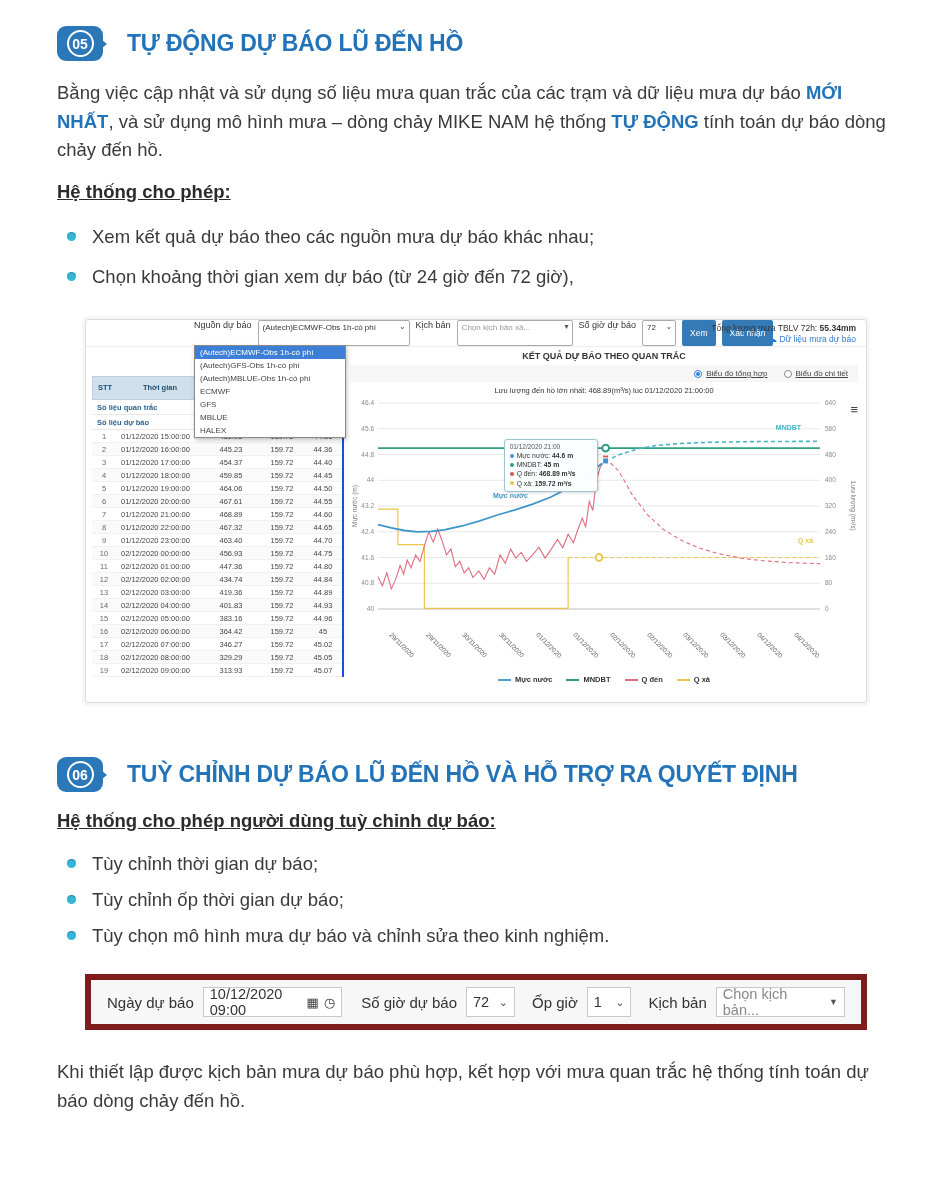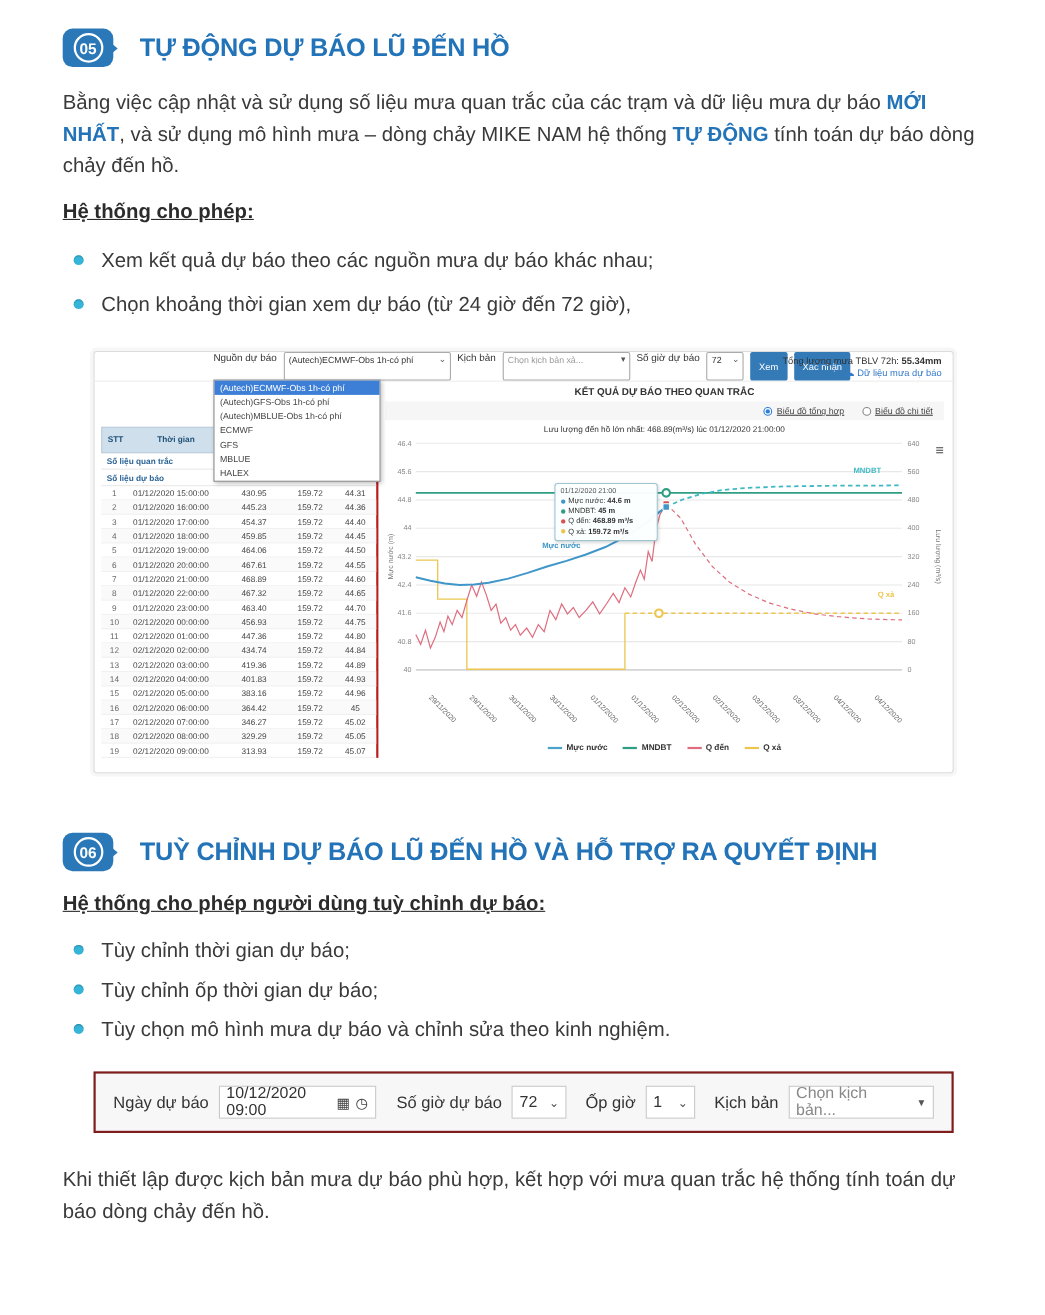--- a/index.html
+++ b/index.html
@@ -44,22 +44,22 @@
   .rain-info b { font-weight:bold; }
   .rain-link { color:#3579c8; margin-top:1px; display:block; }
 
   .dropdown { position:absolute; z-index:10; left:108px; top:25px; width:152px;
     background:#fff; border:1px solid #8a8a8a; box-shadow:1px 2px 4px rgba(0,0,0,.25);
     font-size:8px; color:#444; }
   .dropdown .opt { padding:2px 5px; white-space:nowrap; }
   .dropdown .opt.selected { background:#3d7fd6; color:#fff; }
 
   
-  .tbl { position:absolute; left:6px; top:68px; width:252px; font-size:7.5px;
-    border-right:2px solid #b91c1c; }
+  .tbl { position:absolute; left:6px; top:56px; width:252px; font-size:7.5px;
+    border-right:2px solid #1d4ed8; }
   .tr { display:grid; grid-template-columns:24px 86px 58px 44px 38px; align-items:center; }
   .thead { background:#cfe0ec; color:#1d4f76; font-weight:bold; height:24px;
     border:1px solid #bccedd; }
   .thead > div { text-align:center; line-height:1.1; }
   .trow { height:13px; border-bottom:1px solid #f1f1f1; color:#444; }
   .trow:nth-child(even) { background:#fafafa; }
   .trow .c-stt { text-align:center; color:#666; }
   .trow .c-time { padding-left:5px; }
   .trow .c-num { text-align:center; }
   .grp { display:flex; justify-content:space-between; align-items:center; height:15px;
@@ -94,21 +94,21 @@
     font-size:6.8px; color:#333; padding:3px 5px; z-index:5; }
   .tooltip .tt-time { font-size:6.5px; color:#555; margin-bottom:1px; }
   .tooltip .tt-row { display:flex; align-items:center; gap:3px; line-height:1.35; }
   .tt-dot { width:4px; height:4px; border-radius:50%; flex:0 0 auto; }
   .tooltip b { font-weight:bold; }
 
   
   .sec06 { margin-top:54px; }
   .bullets.tight li { padding:7px 0 7px 10px; }
   .formbar { margin:20px 0 0 28px; width:782px; height:56px; background:#f7f7f7;
-    border:2px solid #7f1d1d; display:flex; align-items:center; padding:0 16px; gap:9px;
+    border:6px solid #7f1d1d; display:flex; align-items:center; padding:0 16px; gap:9px;
     font-size:15px; color:#333; }
   .fb-label { white-space:nowrap; }
   .fb-input { width:186px; height:30px; background:#fff; border:1px solid #c9c9c9;
     display:flex; align-items:center; padding:0 6px; gap:5px; font-size:14.5px; }
   .fb-input .val { flex:1; }
   .fb-icon { color:#444; font-size:13px; }
   .fb-select { height:30px; background:#fff; border:1px solid #c9c9c9; display:flex;
     align-items:center; justify-content:space-between; padding:0 6px; font-size:14.5px; gap:6px; }
   .fb-select .arr { font-size:11px; color:#555; }
   .closing { margin-top:28px; font-size:18.5px; line-height:1.55; max-width:850px; }

